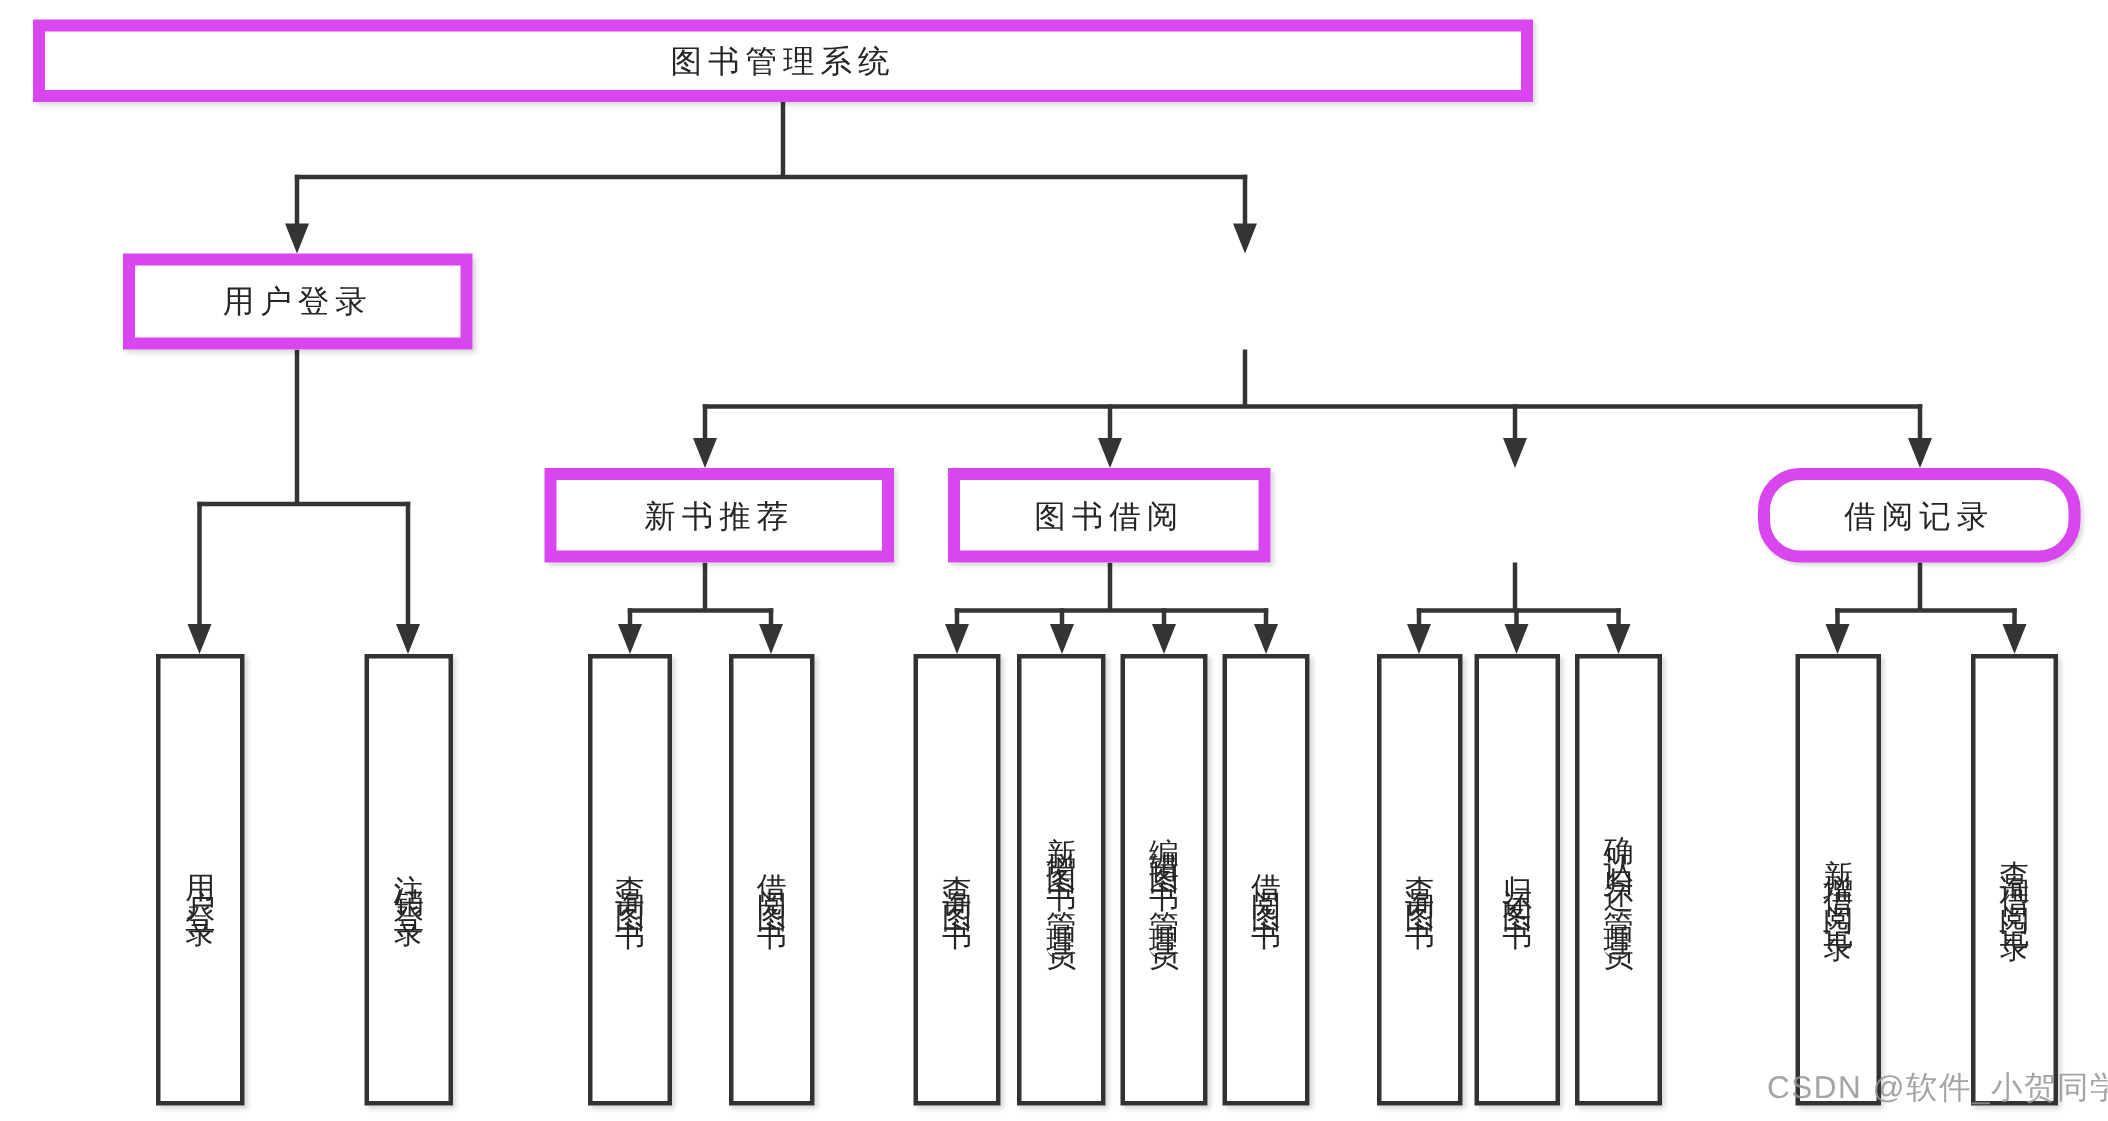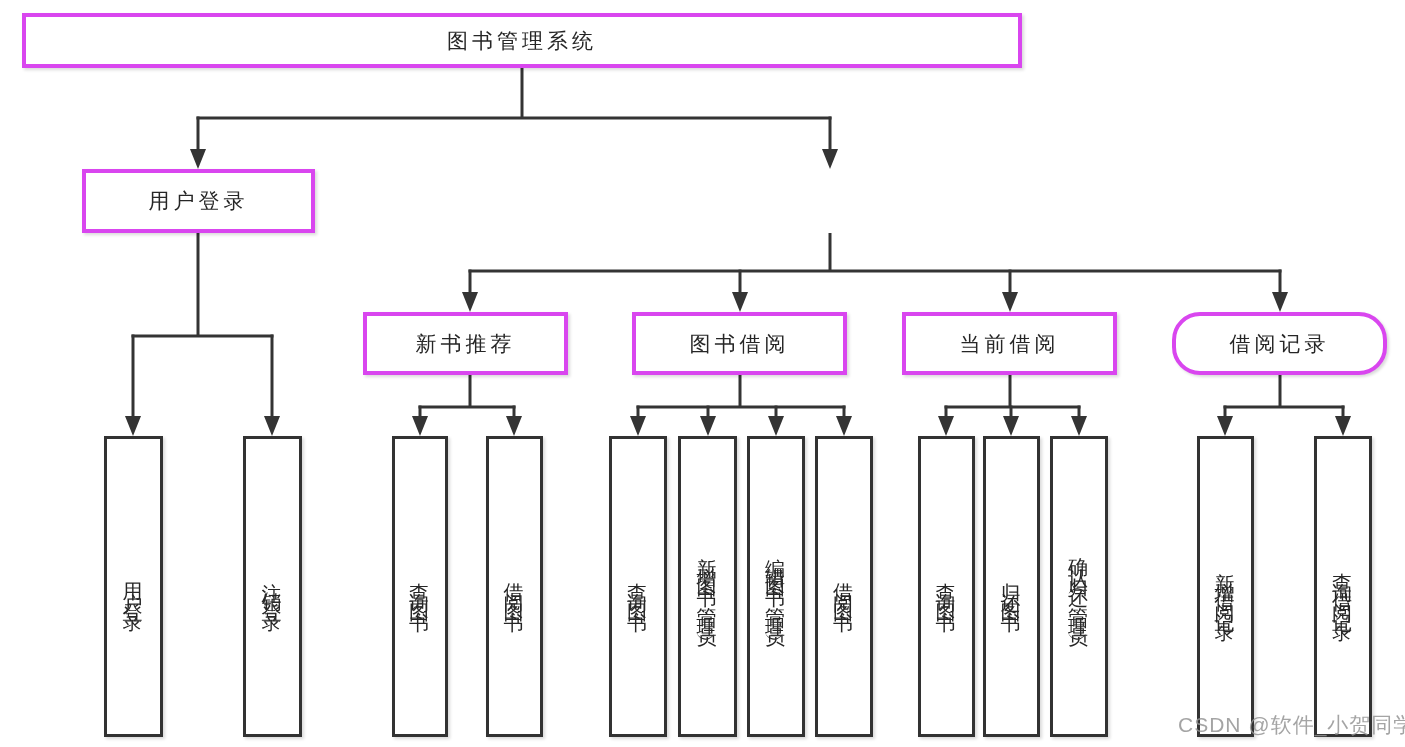--- a/index.html
+++ b/index.html
@@ -16,21 +16,21 @@
     background: #ffffff;
   }
   #connectors {
     position: absolute; left: 0; top: 0;
     width: 1405px; height: 747px;
     z-index: 1;
   }
   .hbox {
     position: absolute;
     background: #ffffff;
-    border: 4px solid #d946ef;
+    border: 8px solid #d946ef;
     display: flex; align-items: center; justify-content: center;
     font-size: 21px;
     letter-spacing: 4px;
     color: #262626;
     z-index: 2;
     box-shadow: 2px 2px 3px rgba(0,0,0,0.15);
   }
   .vbox {
     position: absolute;
     background: #ffffff;
@@ -114,23 +114,22 @@
       <line x1="1225" y1="405.5" x2="1225" y2="418" stroke="#343434" stroke-width="3"></line>
       <polygon points="1217,416 1233,416 1225,436" fill="#343434"></polygon>
       <line x1="1343" y1="405.5" x2="1343" y2="418" stroke="#343434" stroke-width="3"></line>
       <polygon points="1335,416 1351,416 1343,436" fill="#343434"></polygon>
     </svg>
 
   <div class="hbox" style="left:22px; top:13px; width:1000px; height:55px;">图书管理系统</div>
 
   <div class="hbox" style="left:82px; top:169px; width:233px; height:64px;">用户登录</div>
 
-  <div class="hbox" style="left:363px; top:312px; width:205px; height:63px;">新书推荐</div>
+  <div class="hbox" style="left:363px; top:312px; width:233px; height:63px;">新书推荐</div>
   <div class="hbox" style="left:632px; top:312px; width:215px; height:63px;">图书借阅</div>
-  <div class="hbox" style="left:902px; top:312px; width:215px; height:63px;">当前借阅</div>
   <div class="hbox" style="left:1172px; top:312px; width:215px; height:63px;border-radius:28px;">借阅记录</div>
 
   <div class="vbox" style="left:104px; top:436px; width:59px; height:301px;">
     <span class="vlabel">用户登录</span>
   </div>
   <div class="vbox" style="left:243px; top:436px; width:59px; height:301px;">
     <span class="vlabel">注销登录</span>
   </div>
 
   <div class="vbox" style="left:392px; top:436px; width:56px; height:301px;">

